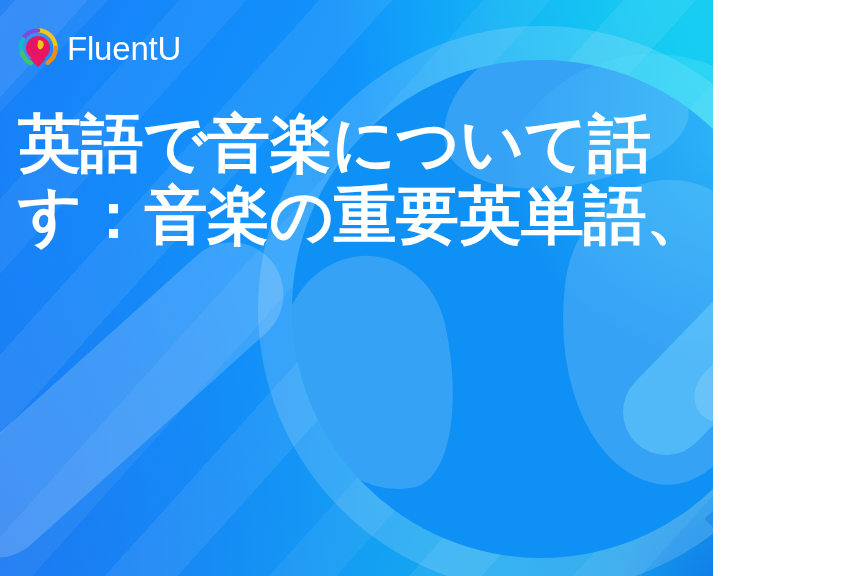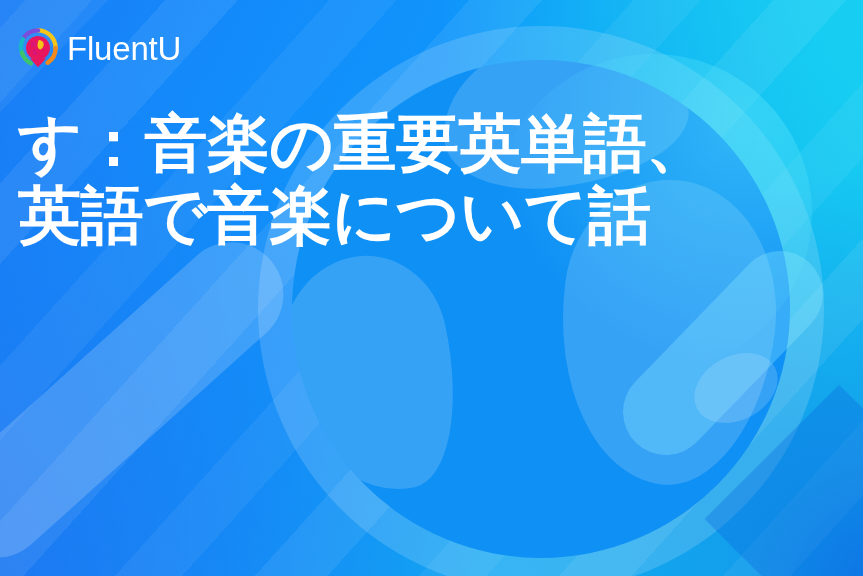--- a/index.html
+++ b/index.html
@@ -3,21 +3,21 @@
 <meta charset="utf-8">
 <title>FluentU Hero Banner</title>
 <style>
   html, body {
     margin: 0;
     padding: 0;
     background: #ffffff;
   }
   #banner {
     position: relative;
-    width: 863px;
+    width: 713px;
     height: 576px;
     overflow: hidden;
     font-family: "Liberation Sans", "DejaVu Sans", sans-serif;
     background: #4d7c0f;
     user-select: none;
   }
   
   .bg-layer {
     position: absolute;
     inset: 0;
@@ -252,17 +252,17 @@
       <path d="M30 76 L50 98 L70 76 Z" fill="#e8165f"></path>
 
       <path d="M36 34 C42 32 46 38 43 44 C41 49 35 50 33 45 C31 40 32 36 36 34 Z" fill="#d6157c" opacity="0.85"></path>
       <path d="M52 30 C60 30 66 36 64 44 C62 52 56 56 52 52 C48 48 48 38 52 30 Z" fill="#f5c518"></path>
       <path d="M40 54 C46 53 50 58 48 64 C46 70 40 70 38 64 C36 59 37 55 40 54 Z" fill="#d6157c" opacity="0.85"></path>
     </svg>
     <span class="logo-word">FluentU</span>
   </div>
 
   <div class="headline">
+    <span class="headline-line">英語で音楽について話</span>
     <span class="headline-line">す：音楽の重要英単語、</span>
-    <span class="headline-line">英語で音楽について話</span>
   </div>
 
 </div>
 
 </body></html>

